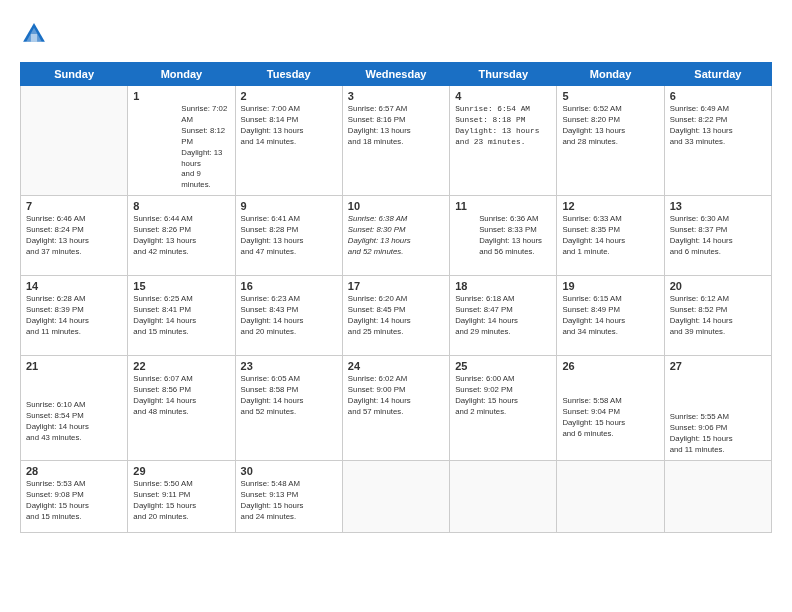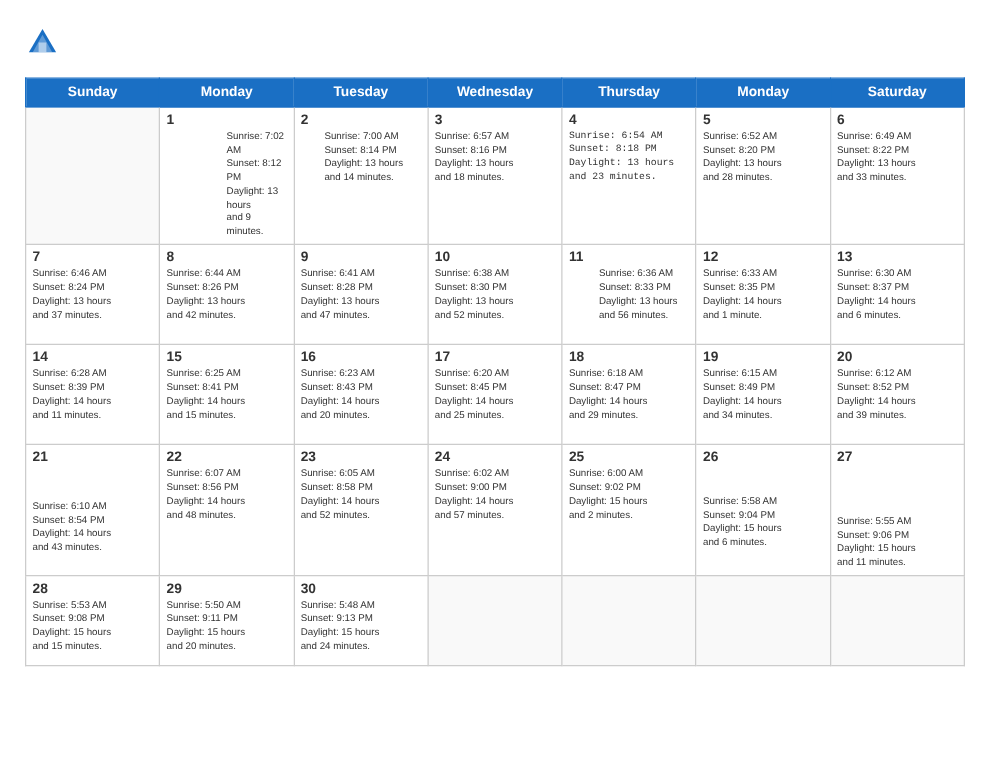--- a/index.html
+++ b/index.html
@@ -131,21 +131,21 @@
           <td class="empty-cell"></td>
           <td>
             <div class="day-number">1</div>
             <div class="day-info" style="white-space: pre-line; margin-left: 48px;">Sunrise: 7:02 AM
 Sunset: 8:12 PM
 Daylight: 13 hours
 and 9 minutes.</div>
           </td>
           <td>
             <div class="day-number">2</div>
-            <div class="day-info" style="white-space: pre-line; margin-left: 19px;">Sunrise: 7:00 AM
+            <div class="day-info" style="white-space: pre-line;">Sunrise: 7:00 AM
 Sunset: 8:14 PM
 Daylight: 13 hours
 and 14 minutes.</div>
           </td>
           <td>
             <div class="day-number">3</div>
             <div class="day-info" style="white-space: pre-line;">Sunrise: 6:57 AM
 Sunset: 8:16 PM
 Daylight: 13 hours
 and 18 minutes.</div>
@@ -189,21 +189,21 @@
           </td>
           <td>
             <div class="day-number">9</div>
             <div class="day-info" style="white-space: pre-line;">Sunrise: 6:41 AM
 Sunset: 8:28 PM
 Daylight: 13 hours
 and 47 minutes.</div>
           </td>
           <td>
             <div class="day-number">10</div>
-            <div class="day-info" style="white-space: pre-line;">Sunrise: 6:38 AM
+            <div class="day-info" style="white-space: pre-line; font-style: italic;">Sunrise: 6:38 AM
 Sunset: 8:30 PM
 Daylight: 13 hours
 and 52 minutes.</div>
           </td>
           <td>
             <div class="day-number">11</div>
             <div class="day-info" style="white-space: pre-line; margin-left: 24px;">Sunrise: 6:36 AM
 Sunset: 8:33 PM
 Daylight: 13 hours
 and 56 minutes.</div>

